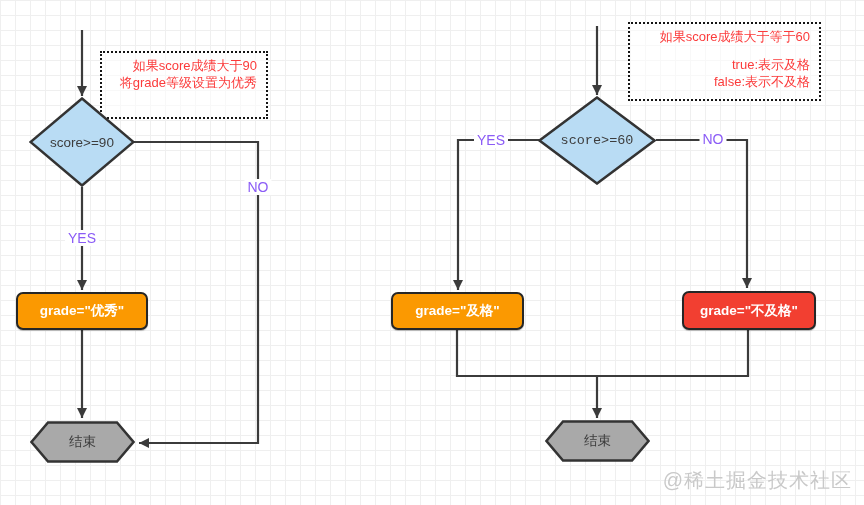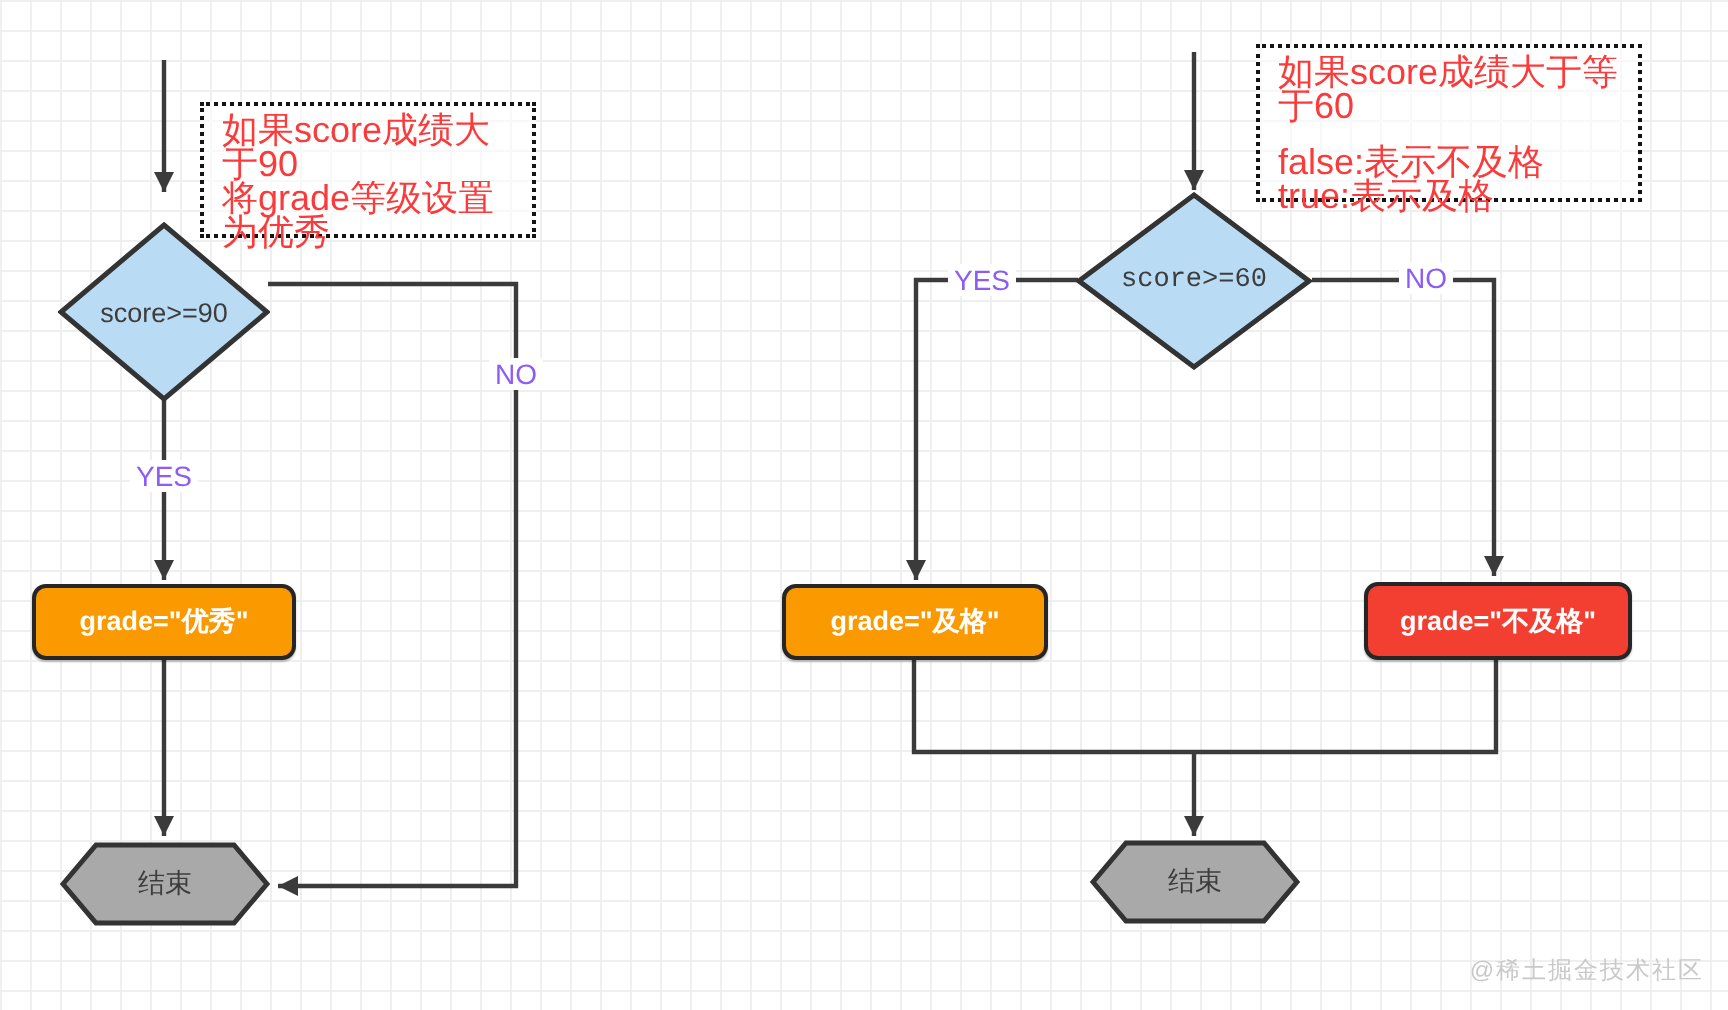--- a/index.html
+++ b/index.html
@@ -27,33 +27,34 @@
     color:#ffffff;font-weight:bold;font-size:13.5px;
     box-shadow:0 1px 1px rgba(0,0,0,0.25);
   }
   .action-orange{background:var(--c-orange);}
   .action-red{background:var(--c-red);}
   .note{
     position:absolute;box-sizing:border-box;
     border:2px dotted #141414;
     background:rgba(255,255,255,0.55);
     color:var(--c-note_text);
-    font-size:18px;line-height:17px;
+    font-size:13px;line-height:17px;
     padding:4px 9px;
+    text-align:right;
   }
   .note .spacer{height:11px;}
   .u{}
   .wire-label{
     position:absolute;transform:translate(-50%,-50%);
     background:#ffffff;padding:0 3px;
     font-size:14px;color:#8b5cf6;z-index:3;
   }
   .watermark{
     position:absolute;right:12px;bottom:11px;
-    font-size:12px;letter-spacing:1px;
+    font-size:20px;letter-spacing:1px;
     color:var(--c-watermark);z-index:4;
   }
 </style>
 </head>
 <body>
 
 <div class="canvas">
 
   <svg class="wires">
     <defs>
@@ -76,25 +77,25 @@
 
   <div class="note" style="left:100px;top:51px;width:168px;height:68px;">
     <div>如果score成绩大于90</div>
     <div><span>将grade等级设置为</span><span class="u">优秀</span></div>
     <div class="spacer"></div>
   </div>
 
   <div class="note" style="left:628px;top:22px;width:193px;height:79px;">
     <div>如果score成绩大于等于60</div>
     <div class="spacer"></div>
+    <div>true:表示及格</div>
     <div>false:表示不及格</div>
-    <div>true:表示及格</div>
   </div>
 
-  <div class="node" style="left:29px;top:111px;width:106px;height:90px;justify-content:center;">
+  <div class="node" style="left:29px;top:97px;width:106px;height:90px;justify-content:center;">
     <svg class="shape-svg" viewBox="0 0 106 90" preserveAspectRatio="none">
       <polygon points="53,1.5 104.5,45 53,88.5 1.5,45" style="fill:var(--c-blue_fill);stroke:var(--c-stroke);stroke-width:2.5"></polygon>
     </svg>
     <span class="shape-label">score&gt;=90</span>
   </div>
 
   <div class="node" style="left:538px;top:96px;width:118px;height:89px;font-family:Liberation Mono, monospace;">
     <svg class="shape-svg" viewBox="0 0 118 89" preserveAspectRatio="none">
       <polygon points="59,1.5 116.5,44.5 59,87.5 1.5,44.5" style="fill:var(--c-blue_fill);stroke:var(--c-stroke);stroke-width:2.5"></polygon>
     </svg>

